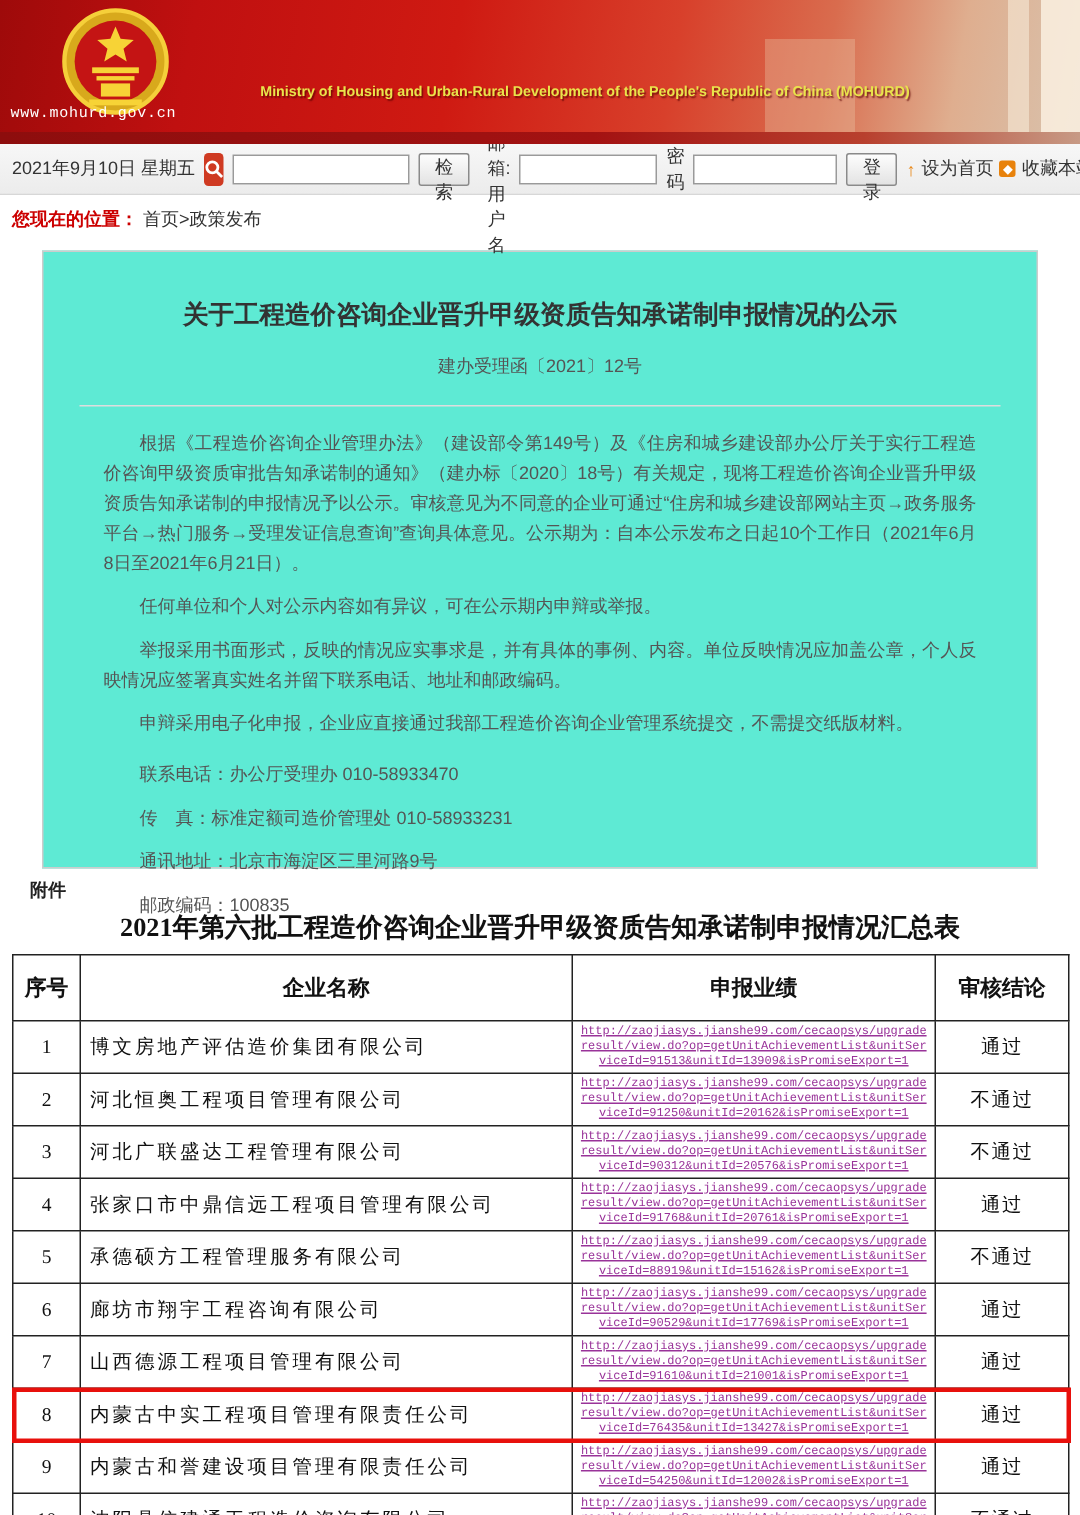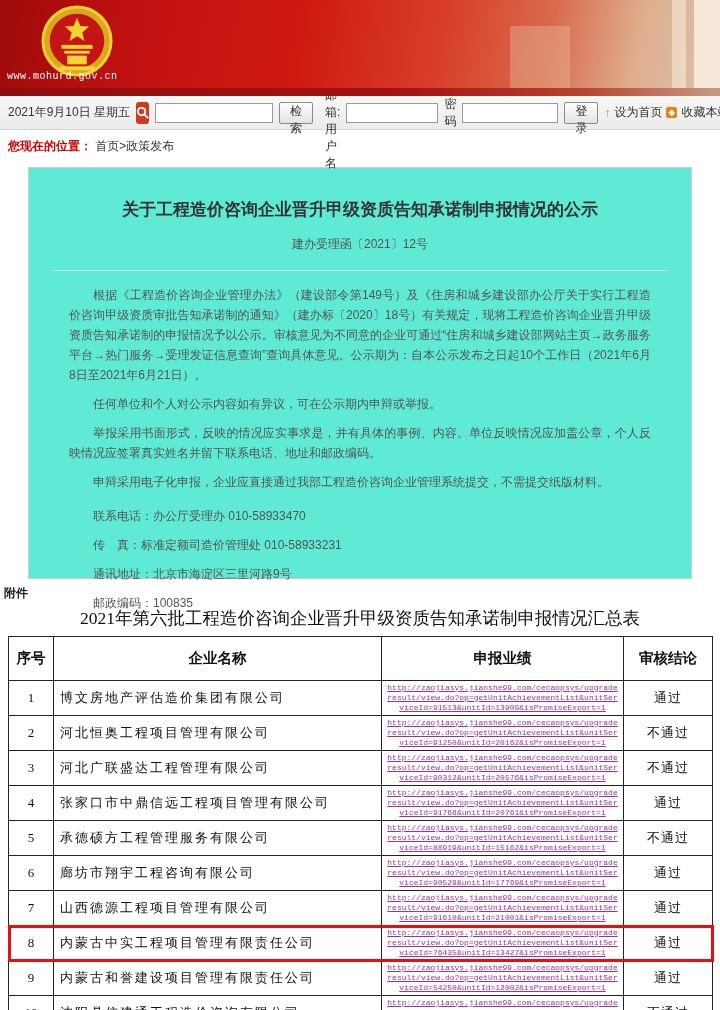--- a/index.html
+++ b/index.html
@@ -81,23 +81,23 @@
   .doc-hr { border:none; border-top:1px solid #ddd; margin:17px 2px 14px; }
   .doc-body { padding:0 18px; }
   .doc-para {
     font-size:12px; color:#555; line-height:20px; text-indent:2em;
     text-align:justify; margin-top:9px;
   }
   .doc-contact { font-size:12px; color:#555; line-height:29px; text-indent:2em; }
   .contact-block { margin-top:10px; }
 
   
-  .attach-label { font-size:12px; font-weight:bold; color:#222; margin:6px 0 0 4px; }
+  .attach-label { font-size:12px; font-weight:bold; color:#222; margin:6px 0 0 20px; }
   .table-title {
-    text-align:center; font-size:17.5px; font-weight:normal; color:#111;
+    text-align:center; font-size:17.5px; font-weight:bold; color:#111;
     font-family:"Liberation Serif","DejaVu Serif",serif; margin:4px 0 6px;
   }
   table.result {
     border-collapse:collapse; width:704px; margin:0 8px; table-layout:fixed;
     font-family:"Liberation Serif","DejaVu Serif",serif;
   }
   table.result th, table.result td { border:1px solid #222; }
   table.result th { height:44px; font-size:14.5px; font-weight:bold; color:#111; text-align:center; }
   table.result td { height:35px; overflow:hidden; }
   col.c-no { width:45px; } col.c-name { width:328px; } col.c-url { width:242px; } col.c-res { width:89px; }
@@ -121,20 +121,21 @@
   <div class="bld b3"></div>
   <svg class="emblem" viewBox="0 0 80 76">
     <circle cx="40" cy="38" r="35" fill="#d8a91c" stroke="#f5cf3a" stroke-width="3"></circle>
     <circle cx="40" cy="38" r="28" fill="#c41414"></circle>
     <path d="M40 14 l3.5 8.5 9 .7 -7 6 2.2 8.8 -7.7-4.8 -7.7 4.8 2.2-8.8 -7-6 9-.7 z" fill="#f7d336"></path>
     <rect x="24" y="42" width="32" height="4" fill="#f7d336"></rect>
     <rect x="27" y="48" width="26" height="3" fill="#f7d336"></rect>
     <rect x="30" y="53" width="20" height="9" fill="#f7d336"></rect>
     <rect x="22" y="64" width="36" height="4" fill="#f7d336"></rect>
   </svg>
+  <div class="banner-en">Ministry of Housing and Urban-Rural Development of the People's Republic of China (MOHURD)</div>
   <div class="site-url">www.mohurd.gov.cn</div>
 </div>
 <div class="banner-strip"></div>
 
 <div class="navbar">
   <span class="nav-date">2021年9月10日 星期五</span>
   <span class="mag-btn">
     <svg width="13" height="13" viewBox="0 0 14 14">
         <circle cx="6" cy="6" r="4" fill="none" stroke="#fff" stroke-width="2"></circle>
         <line x1="9" y1="9" x2="13" y2="13" stroke="#fff" stroke-width="2"></line>

